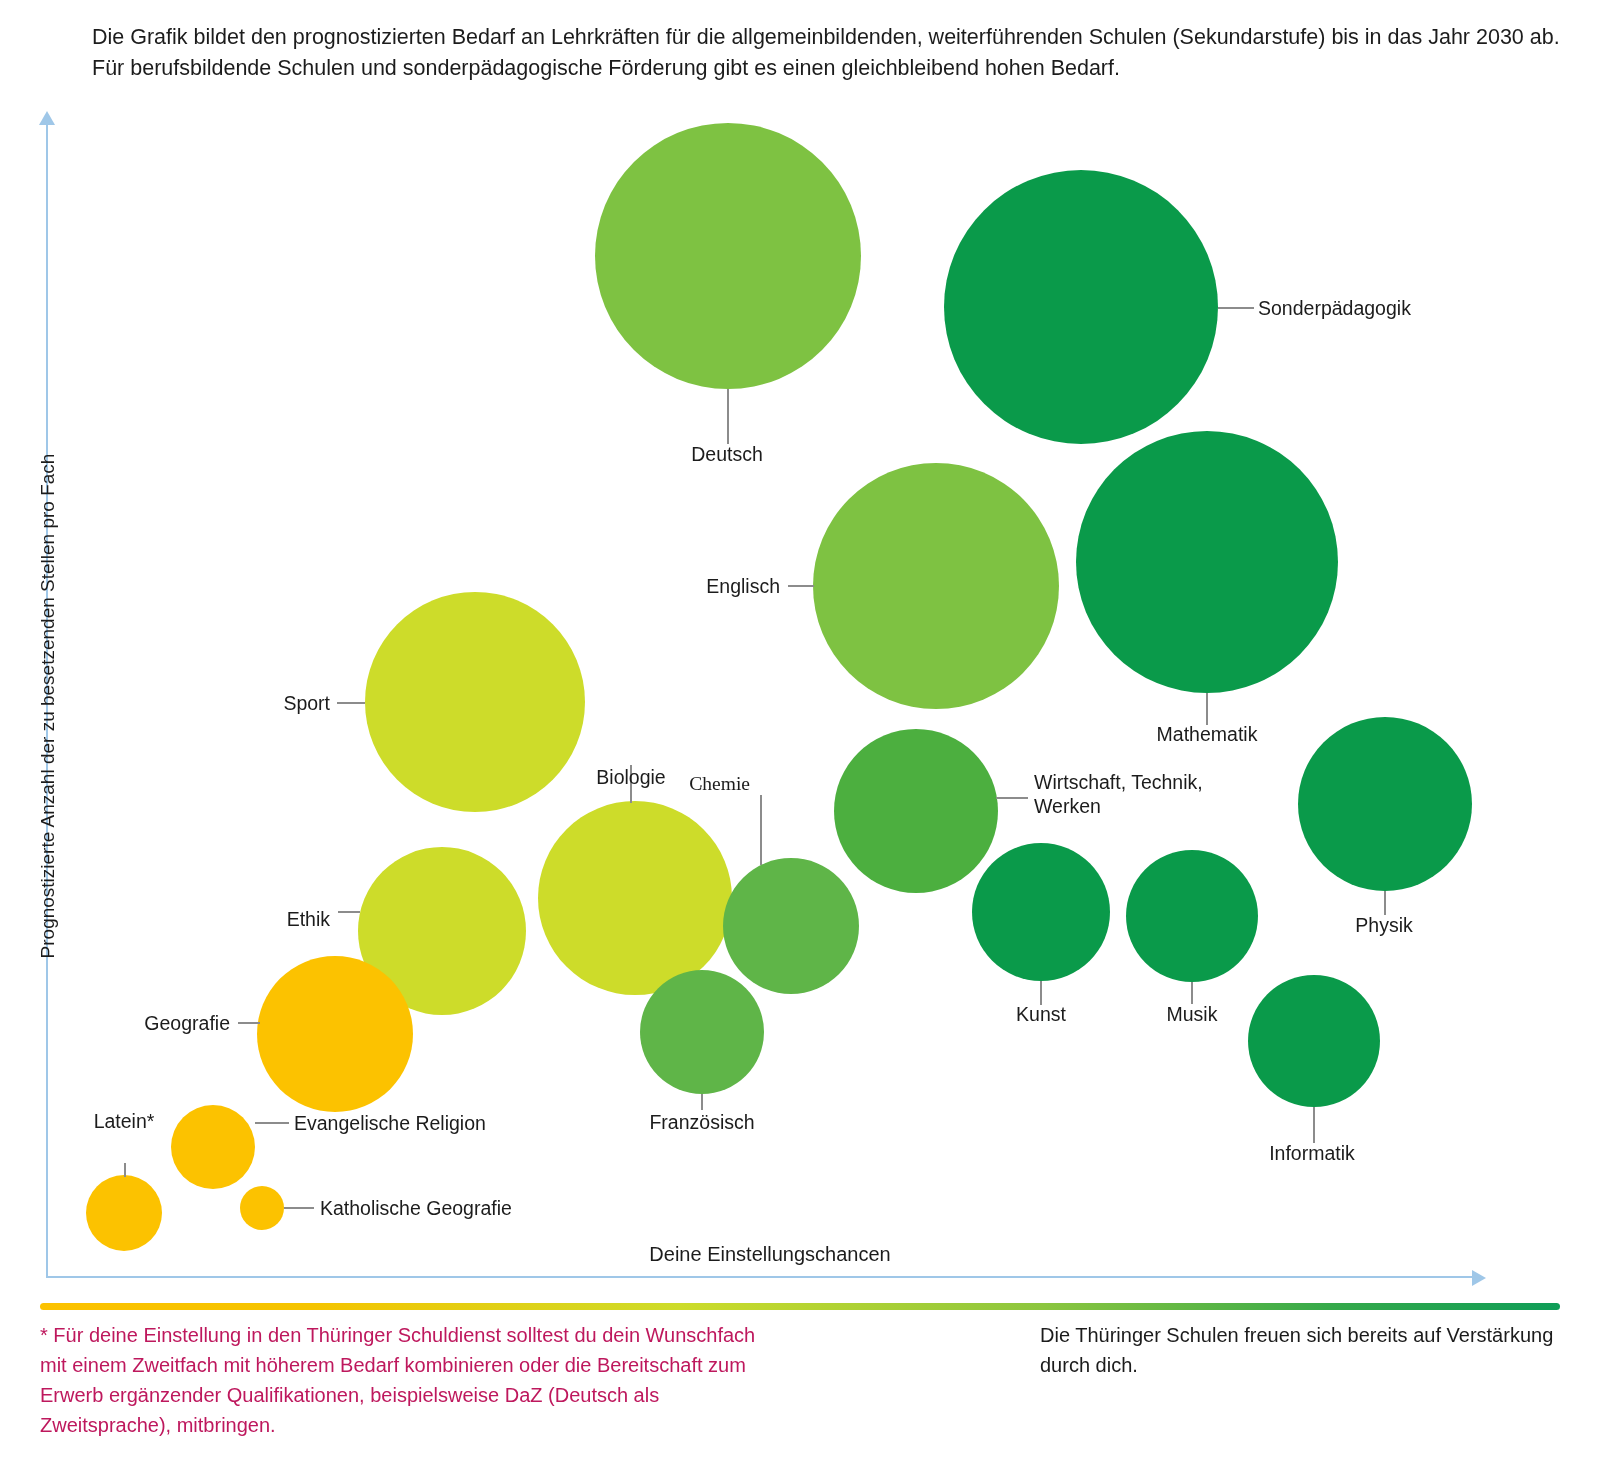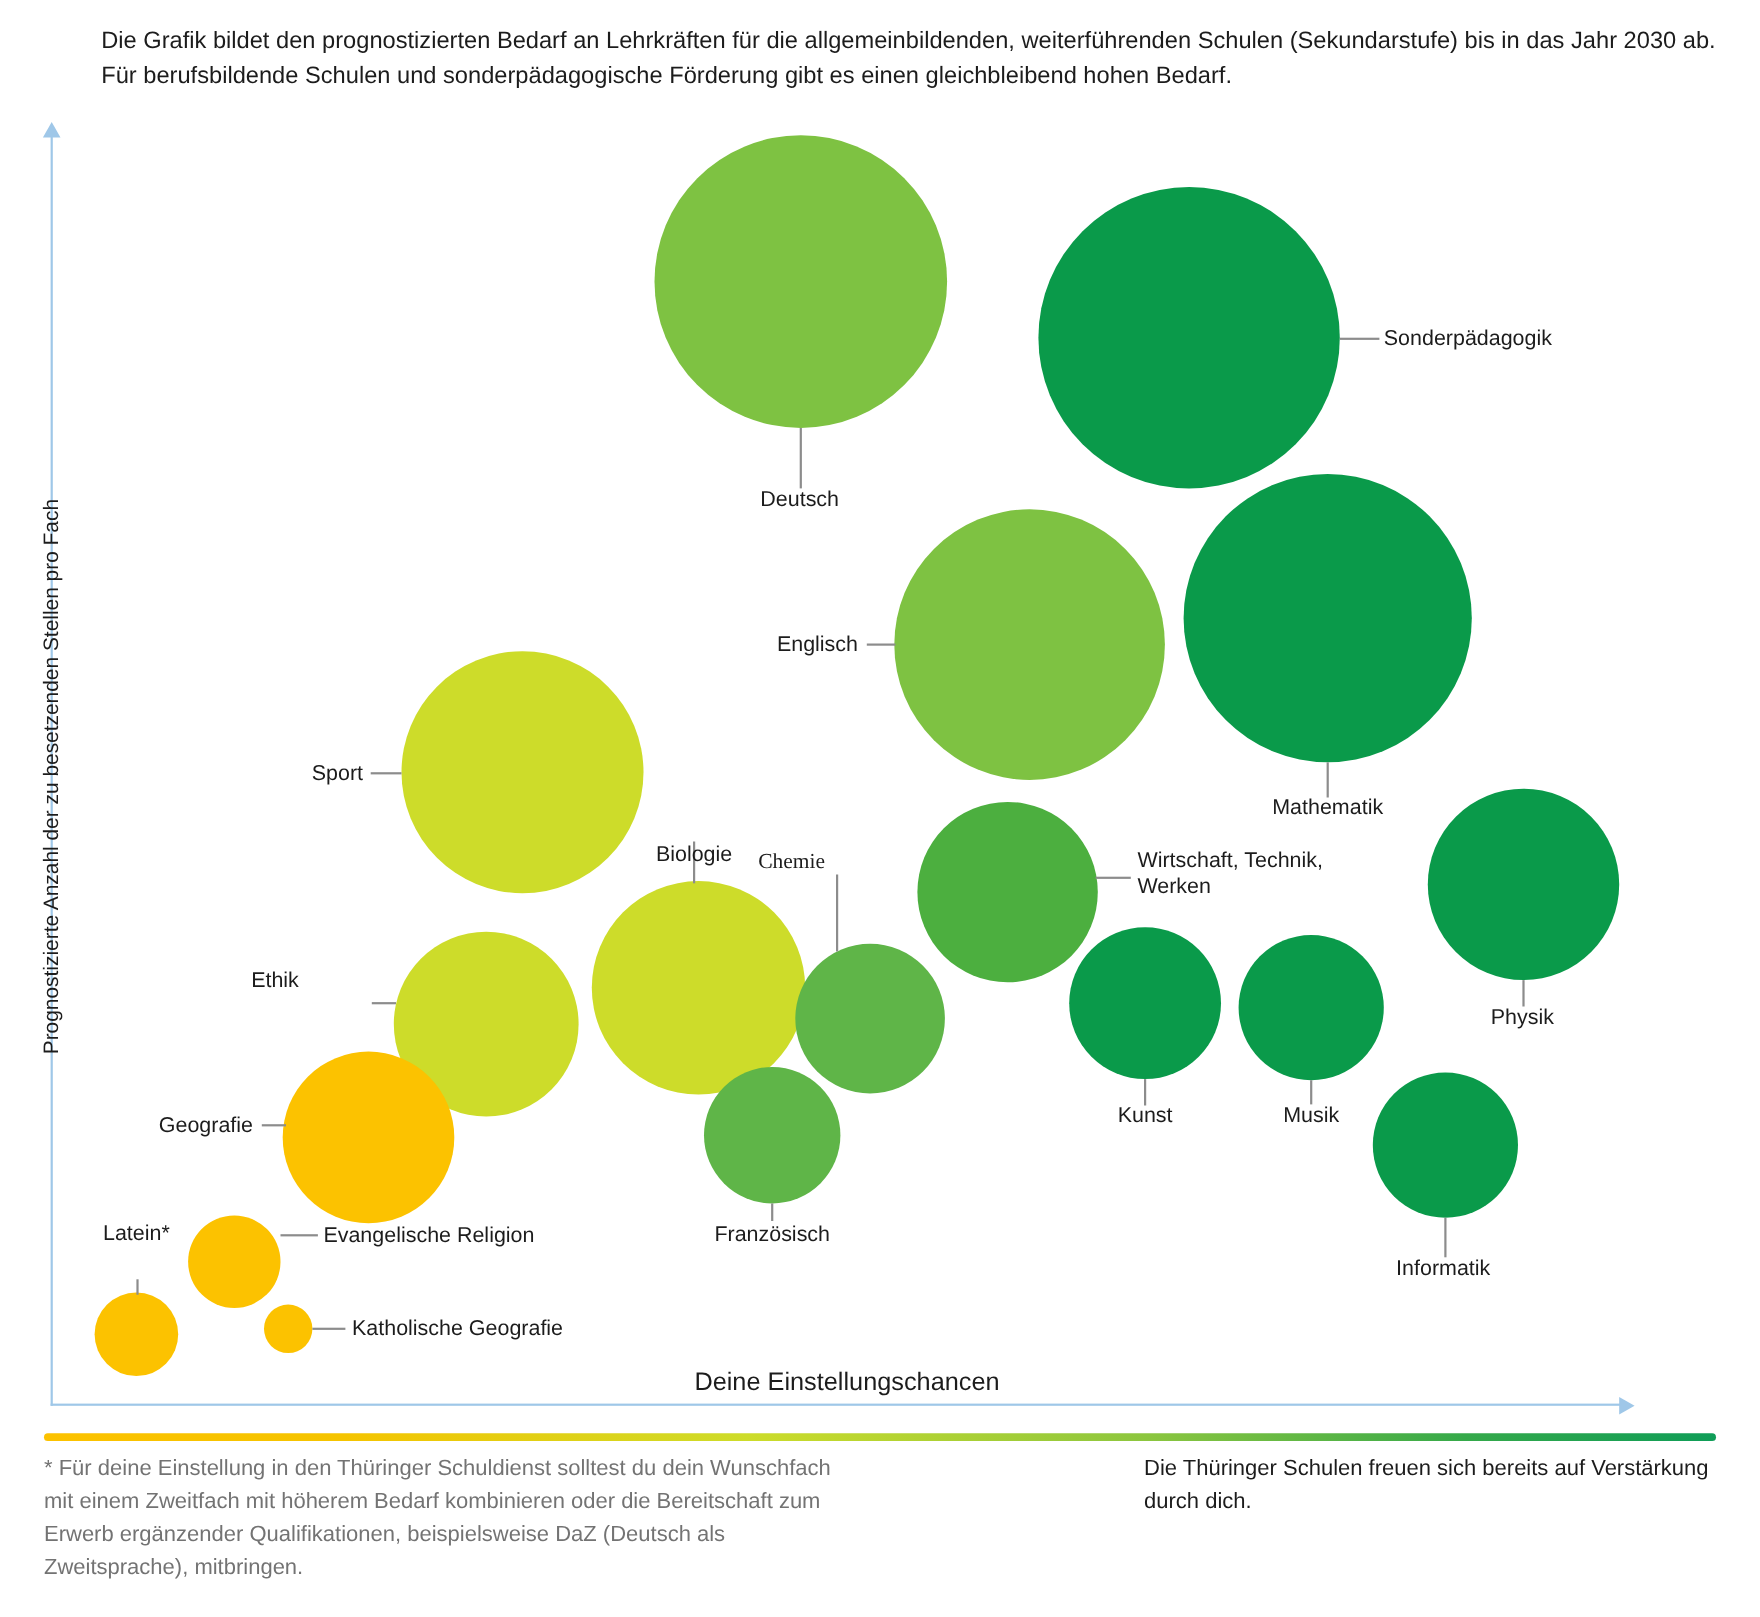--- a/index.html
+++ b/index.html
@@ -85,21 +85,21 @@
     font-size: 19px;
     color: #1c1c1c;
     white-space: nowrap;
   }
   .x-axis-label {
     position: absolute;
     left: 560px;
     top: 1138px;
     width: 420px;
     text-align: center;
-    font-size: 23px;
+    font-size: 20px;
     color: #1c1c1c;
   }
   
   .bubble {
     position: absolute;
     border-radius: 50%;
   }
   
   .leader {
     position: absolute;
@@ -127,21 +127,21 @@
     border-radius: 4px;
     background: linear-gradient(to right, #fcc200 0%, #f5c400 18%, #cddc2a 42%, #8cc63f 66%, #35a94a 85%, #0f9d58 100%);
   }
   .foot-left {
     position: absolute;
     left: 40px;
     top: 1320px;
     width: 720px;
     font-size: 20px;
     line-height: 1.5;
-    color: #737373;
+    color: #be185d;
   }
   .foot-right {
     position: absolute;
     left: 1040px;
     top: 1320px;
     width: 520px;
     font-size: 20px;
     line-height: 1.5;
     color: #1c1c1c;
   }
@@ -196,21 +196,21 @@
     <div class="bubble" style="left:834px; top:624px; width:164px; height:164px; background:#4caf3f;"></div>
     <div class="leader" style="left:996px; top:692px; width:32px; height:2px;"></div>
     <div class="blabel right" style="left:1034px; top:665px; width:220px; white-space:normal;">Wirtschaft, Technik, Werken</div>
 
     <div class="bubble" style="left:1298px; top:612px; width:174px; height:174px; background:#0a9a4a;"></div>
     <div class="leader" style="left:1384px; top:786px; width:2px; height:24px;"></div>
     <div class="blabel center" style="left:1294px; top:808px; width:180px;">Physik</div>
 
     <div class="bubble" style="left:358px; top:742px; width:168px; height:168px; background:#cddc2a;"></div>
     <div class="leader" style="left:338px; top:806px; width:22px; height:2px;"></div>
-    <div class="blabel left" style="left:170px; top:774px; width:160px;text-align:center;">Ethik</div>
+    <div class="blabel left" style="left:170px; top:802px; width:160px;">Ethik</div>
 
     <div class="bubble" style="left:972px; top:738px; width:138px; height:138px; background:#0a9a4a;"></div>
     <div class="leader" style="left:1040px; top:876px; width:2px; height:24px;"></div>
     <div class="blabel center" style="left:951px; top:897px; width:180px;">Kunst</div>
 
     <div class="bubble" style="left:1126px; top:745px; width:132px; height:132px; background:#0a9a4a;"></div>
     <div class="leader" style="left:1191px; top:877px; width:2px; height:22px;"></div>
     <div class="blabel center" style="left:1102px; top:897px; width:180px;">Musik</div>
 
     <div class="bubble" style="left:1248px; top:870px; width:132px; height:132px; background:#0a9a4a;"></div>

